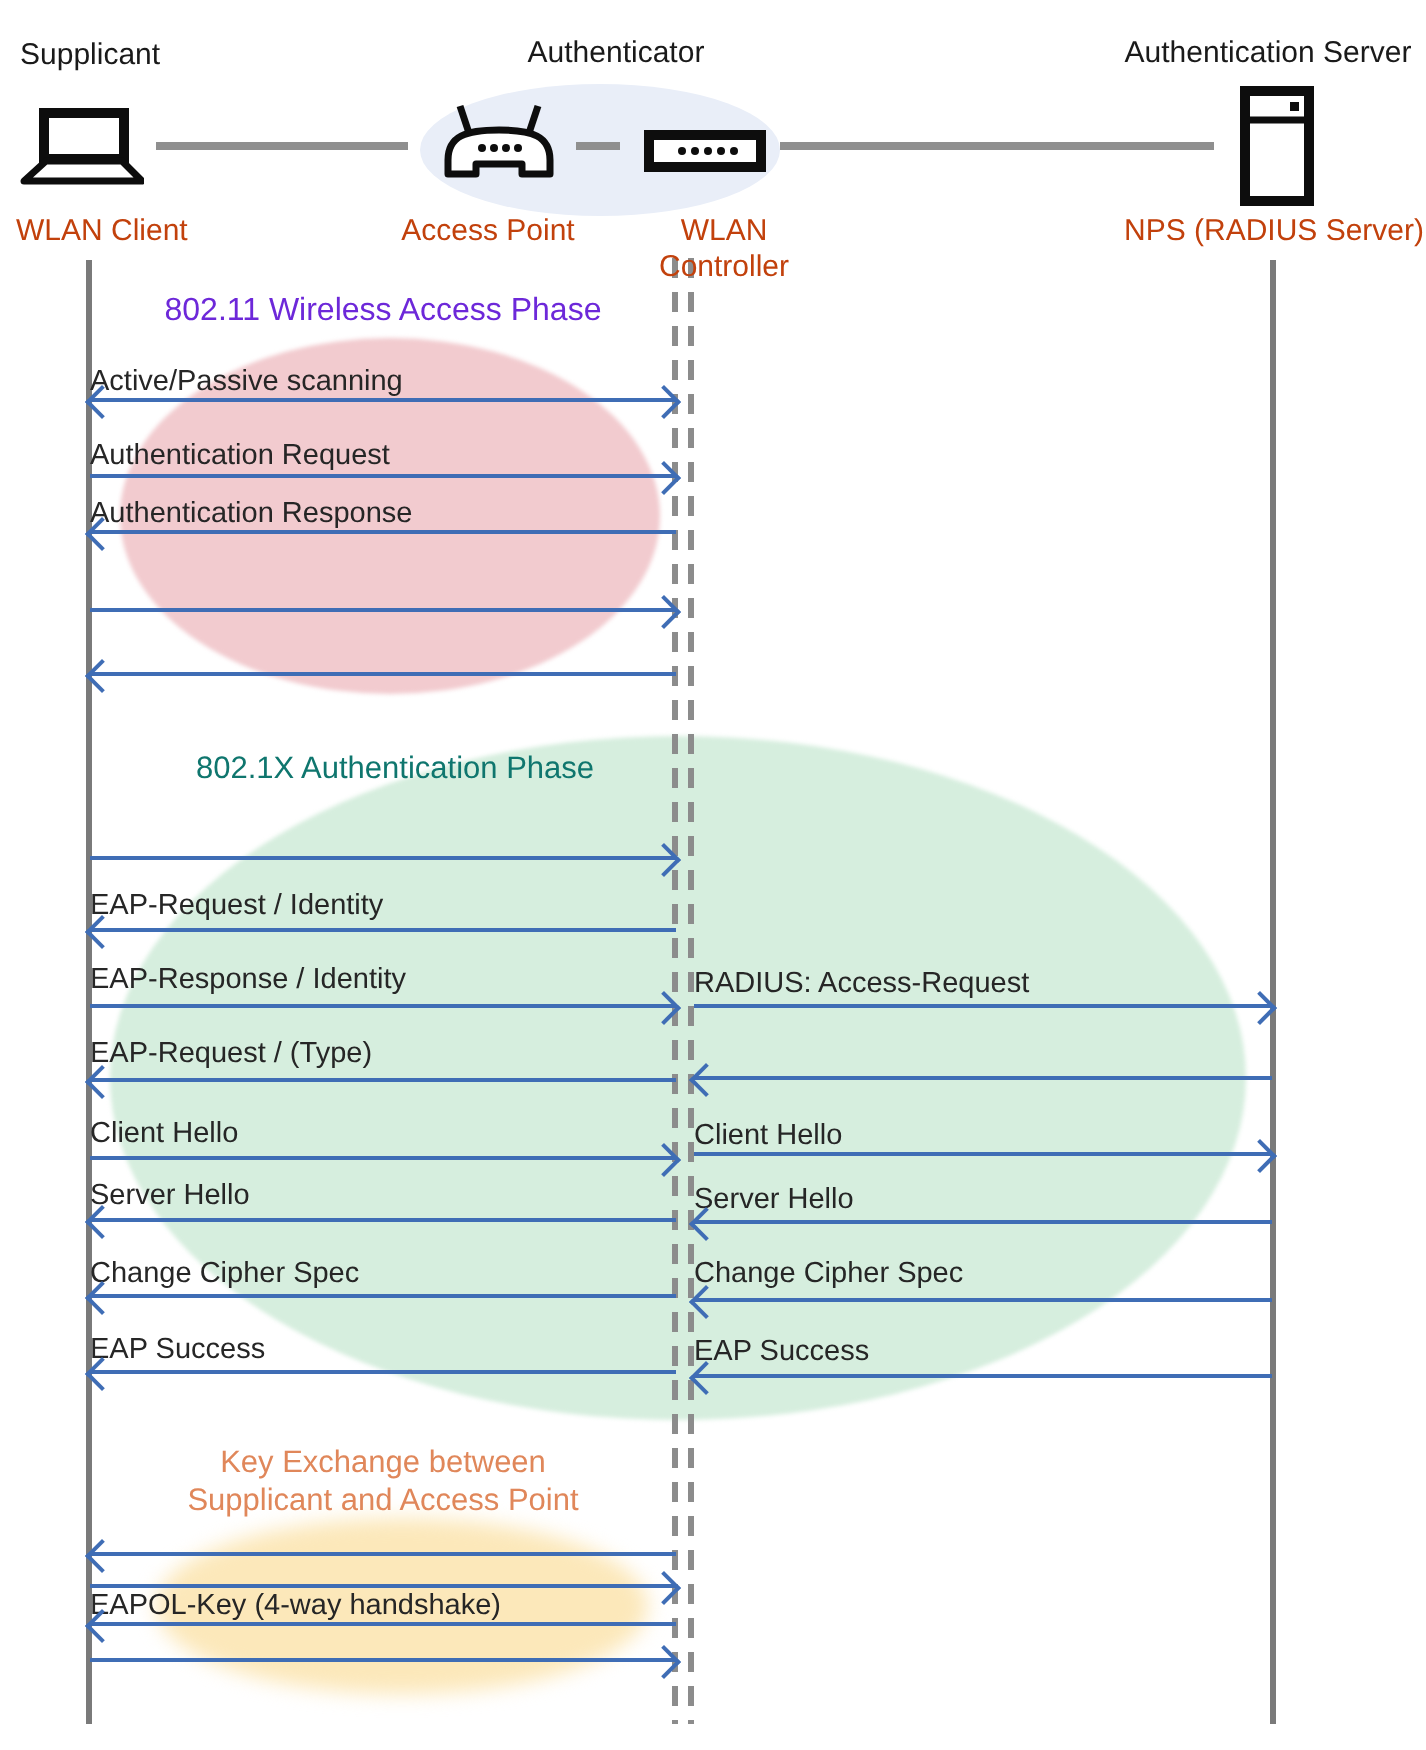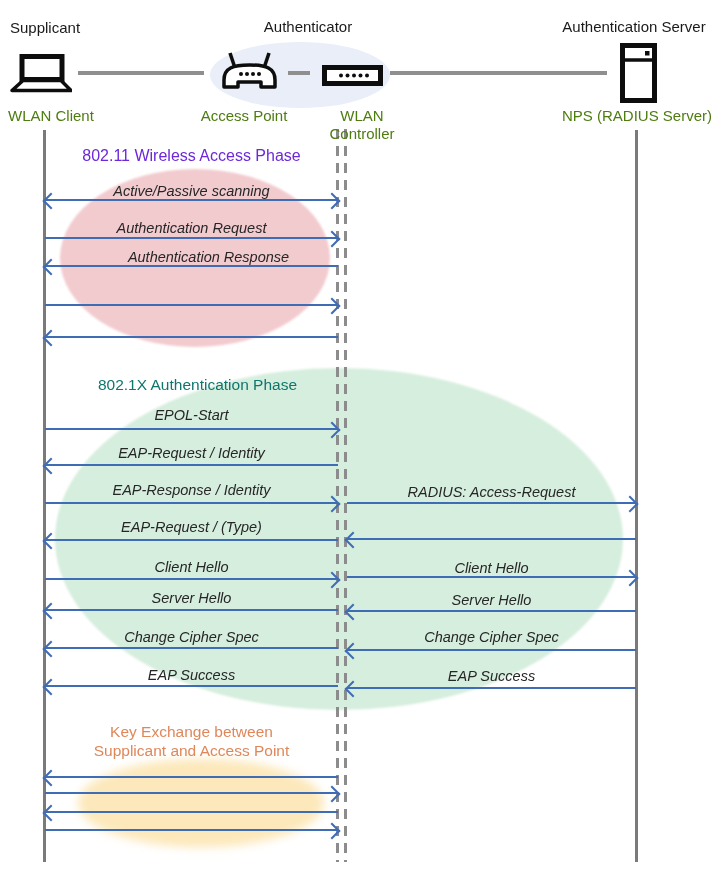--- a/index.html
+++ b/index.html
@@ -1,42 +1,42 @@
 <!DOCTYPE html>
 <html><head>
 <meta charset="utf-8">
 <style>
   html,body{margin:0;padding:0;background:#fff;}
   #stage{position:relative;width:713px;height:875px;background:#fff;
          font-family:"Liberation Sans",sans-serif;color:#262626;overflow:hidden;}
   .abs{position:absolute;}
   
   .role{position:absolute;height:18px;line-height:18px;font-size:15px;color:#1a1a1a;z-index:3;}
-  .dev{position:absolute;height:18px;line-height:18px;font-size:15px;color:#4d7c0f;z-index:3;}
+  .dev{position:absolute;height:18px;line-height:18px;font-size:15px;color:#c2410c;z-index:3;}
   .center{text-align:center;}
   
   .lifeline{position:absolute;top:130px;width:3px;height:732px;background:#7a7a7a;z-index:1;}
   .lifeline-dashed{position:absolute;top:129px;width:3px;height:733px;z-index:1;
     background:repeating-linear-gradient(to bottom,#8c8c8c 0 10px,transparent 10px 17px);}
   
   .conn{position:absolute;top:71px;height:4px;background:#8f8f8f;z-index:2;}
   
   .ellipse{position:absolute;border-radius:50%;z-index:0;}
   .e-pink{background:#f2cbcf;filter:blur(1px);}
   .e-green{background:#d6eede;filter:blur(1px);}
   .e-yellow{background:#fce8ba;filter:blur(5px);}
   .e-blue{background:#e9eef8;}
   
   .ptitle{position:absolute;text-align:center;font-size:16px;line-height:19px;z-index:3;}
   .t-red{color:#6d28d9;}
   .t-green{color:#0f766e;font-size:15.5px;}
   .t-orange{color:#e0875a;font-size:15.5px;}
   
-  .lbl{position:absolute;height:18px;line-height:18px;text-align:center;
-       font-size:14.5px;color:#262626;z-index:3;white-space:nowrap;font-style:italic;}
+  .lbl{position:absolute;height:18px;line-height:18px;text-align:left;
+       font-size:14.5px;color:#262626;z-index:3;white-space:nowrap;}
   
   .arrow{position:absolute;height:2px;background:#3f6db5;z-index:3;}
   .arrow i{position:absolute;display:block;width:10px;height:10px;border:0 solid #3f6db5;top:-4px;}
   .arrow i.hr{right:0;border-width:2.5px 2.5px 0 0;transform:rotate(45deg);}
   .arrow i.hl{left:0;border-width:2.5px 0 0 2.5px;transform:rotate(-45deg);}
   svg{display:block;}
 </style>
 </head>
 <body>
 
@@ -112,34 +112,33 @@
   <div class="arrow" style="left:45px;top:199px;width:293px;">
       <i class="hl"></i>
       <i class="hr"></i>
     </div>
 
   <div class="lbl" style="left:45px;top:219px;width:293px;">Authentication Request</div>
   <div class="arrow" style="left:45px;top:237px;width:293px;">
       <i class="hr"></i>
     </div>
 
-  <div class="lbl" style="left:62px;top:248px;width:293px;">Authentication Response</div>
+  <div class="lbl" style="left:45px;top:248px;width:293px;">Authentication Response</div>
   <div class="arrow" style="left:45px;top:265px;width:293px;">
       <i class="hl"></i>
     </div>
 
   <div class="arrow" style="left:45px;top:304px;width:293px;">
       <i class="hr"></i>
     </div>
 
   <div class="arrow" style="left:45px;top:336px;width:293px;">
       <i class="hl"></i>
     </div>
 
-  <div class="lbl" style="left:45px;top:406px;width:293px;">EPOL-Start</div>
   <div class="arrow" style="left:45px;top:428px;width:293px;">
       <i class="hr"></i>
     </div>
 
   <div class="lbl" style="left:45px;top:444px;width:293px;">EAP-Request / Identity</div>
   <div class="arrow" style="left:45px;top:464px;width:293px;">
       <i class="hl"></i>
     </div>
 
   <div class="lbl" style="left:45px;top:481px;width:293px;">EAP-Response / Identity</div>
@@ -200,20 +199,21 @@
   <div class="arrow" style="left:347px;top:687px;width:289px;">
       <i class="hl"></i>
     </div>
 
   <div class="arrow" style="left:45px;top:776px;width:293px;">
       <i class="hl"></i>
     </div>
   <div class="arrow" style="left:45px;top:792px;width:293px;">
       <i class="hr"></i>
     </div>
+  <div class="lbl" style="left:45px;top:794px;width:293px;">EAPOL-Key (4-way handshake)</div>
   <div class="arrow" style="left:45px;top:811px;width:293px;">
       <i class="hl"></i>
     </div>
   <div class="arrow" style="left:45px;top:829px;width:293px;">
       <i class="hr"></i>
     </div>
 
 </div>
 
 </body></html>

